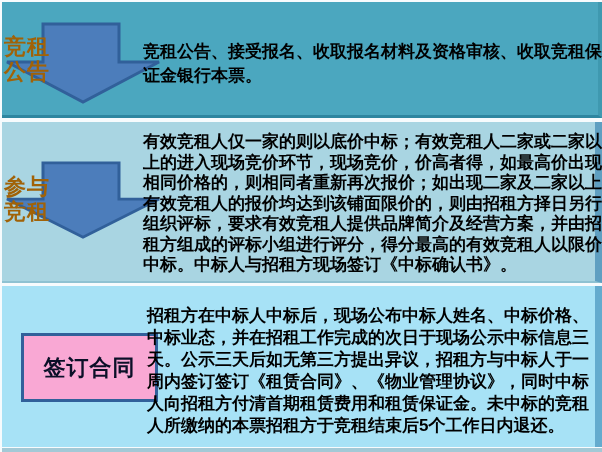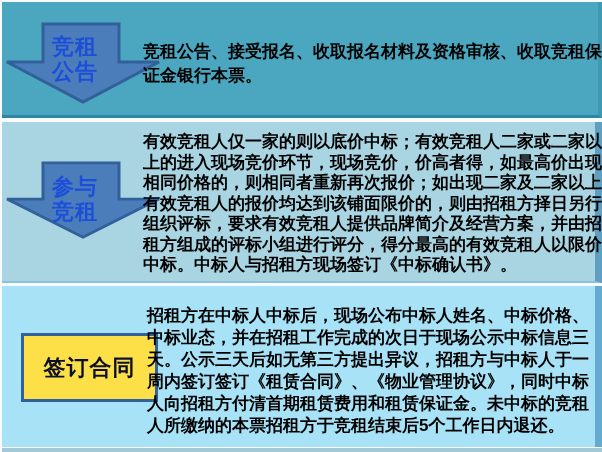--- a/index.html
+++ b/index.html
@@ -50,36 +50,36 @@
   .arrow-shape svg { display: block; width: 100%; height: 100%; }
   .arrow-shape polygon {
     fill: #4C7DBB;
     stroke: #31609A;
     stroke-width: 3;
     stroke-linejoin: miter;
   }
   .shape-label {
     position: absolute;
     left: 0; right: 16px;
-    text-align: center;
+    text-align: left;
     font-size: 22px;
     font-weight: bold;
     line-height: 25px;
-    color: #1d4ed8;
+    color: #a16207;
     white-space: pre-line;
     letter-spacing: 1px;
   }
   .arrow-1 .shape-label { top: 12px; }
   .arrow-2 .shape-label { top: 13px; }
   .contract-box {
     position: absolute;
     left: 21px; top: 333px;
     width: 137px; height: 69px;
     box-sizing: border-box;
-    background: #fde047;
+    background: #f9a8d4;
     border: 3px solid #31609A;
     display: flex;
     align-items: center;
     justify-content: center;
     font-size: 22px;
     font-weight: bold;
     color: #0B1028;
     letter-spacing: 1px;
   }
   .desc {

